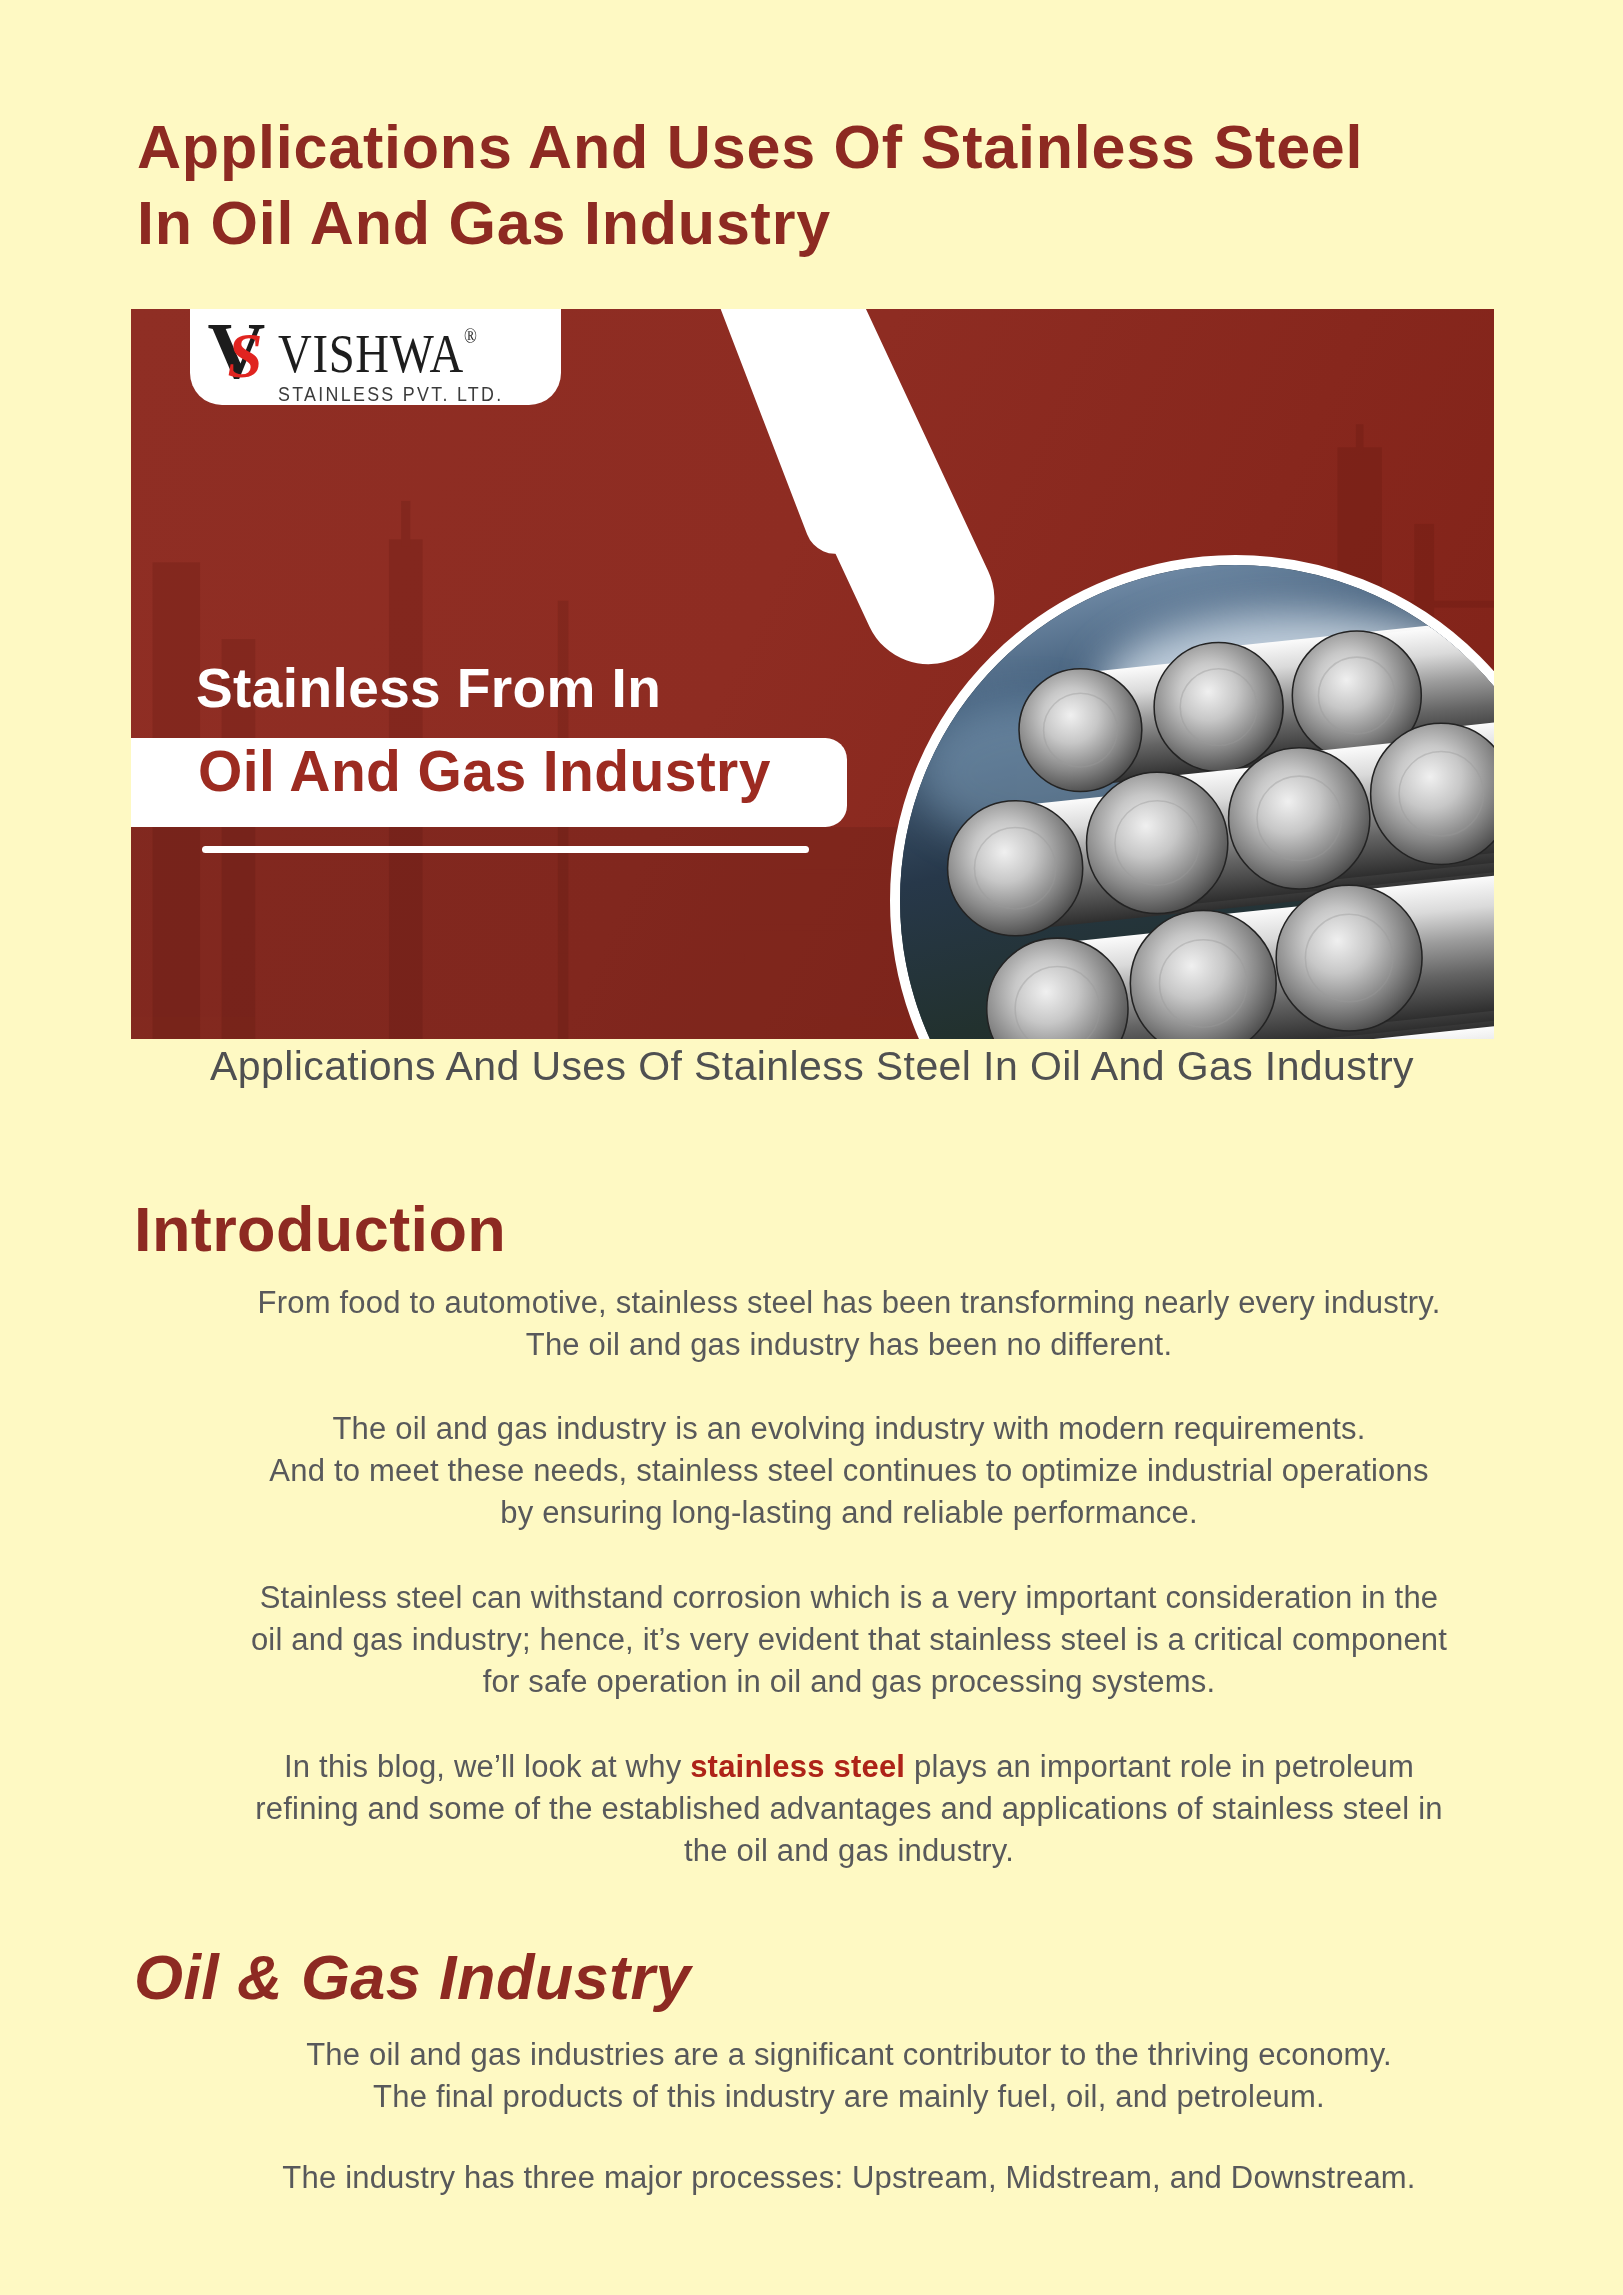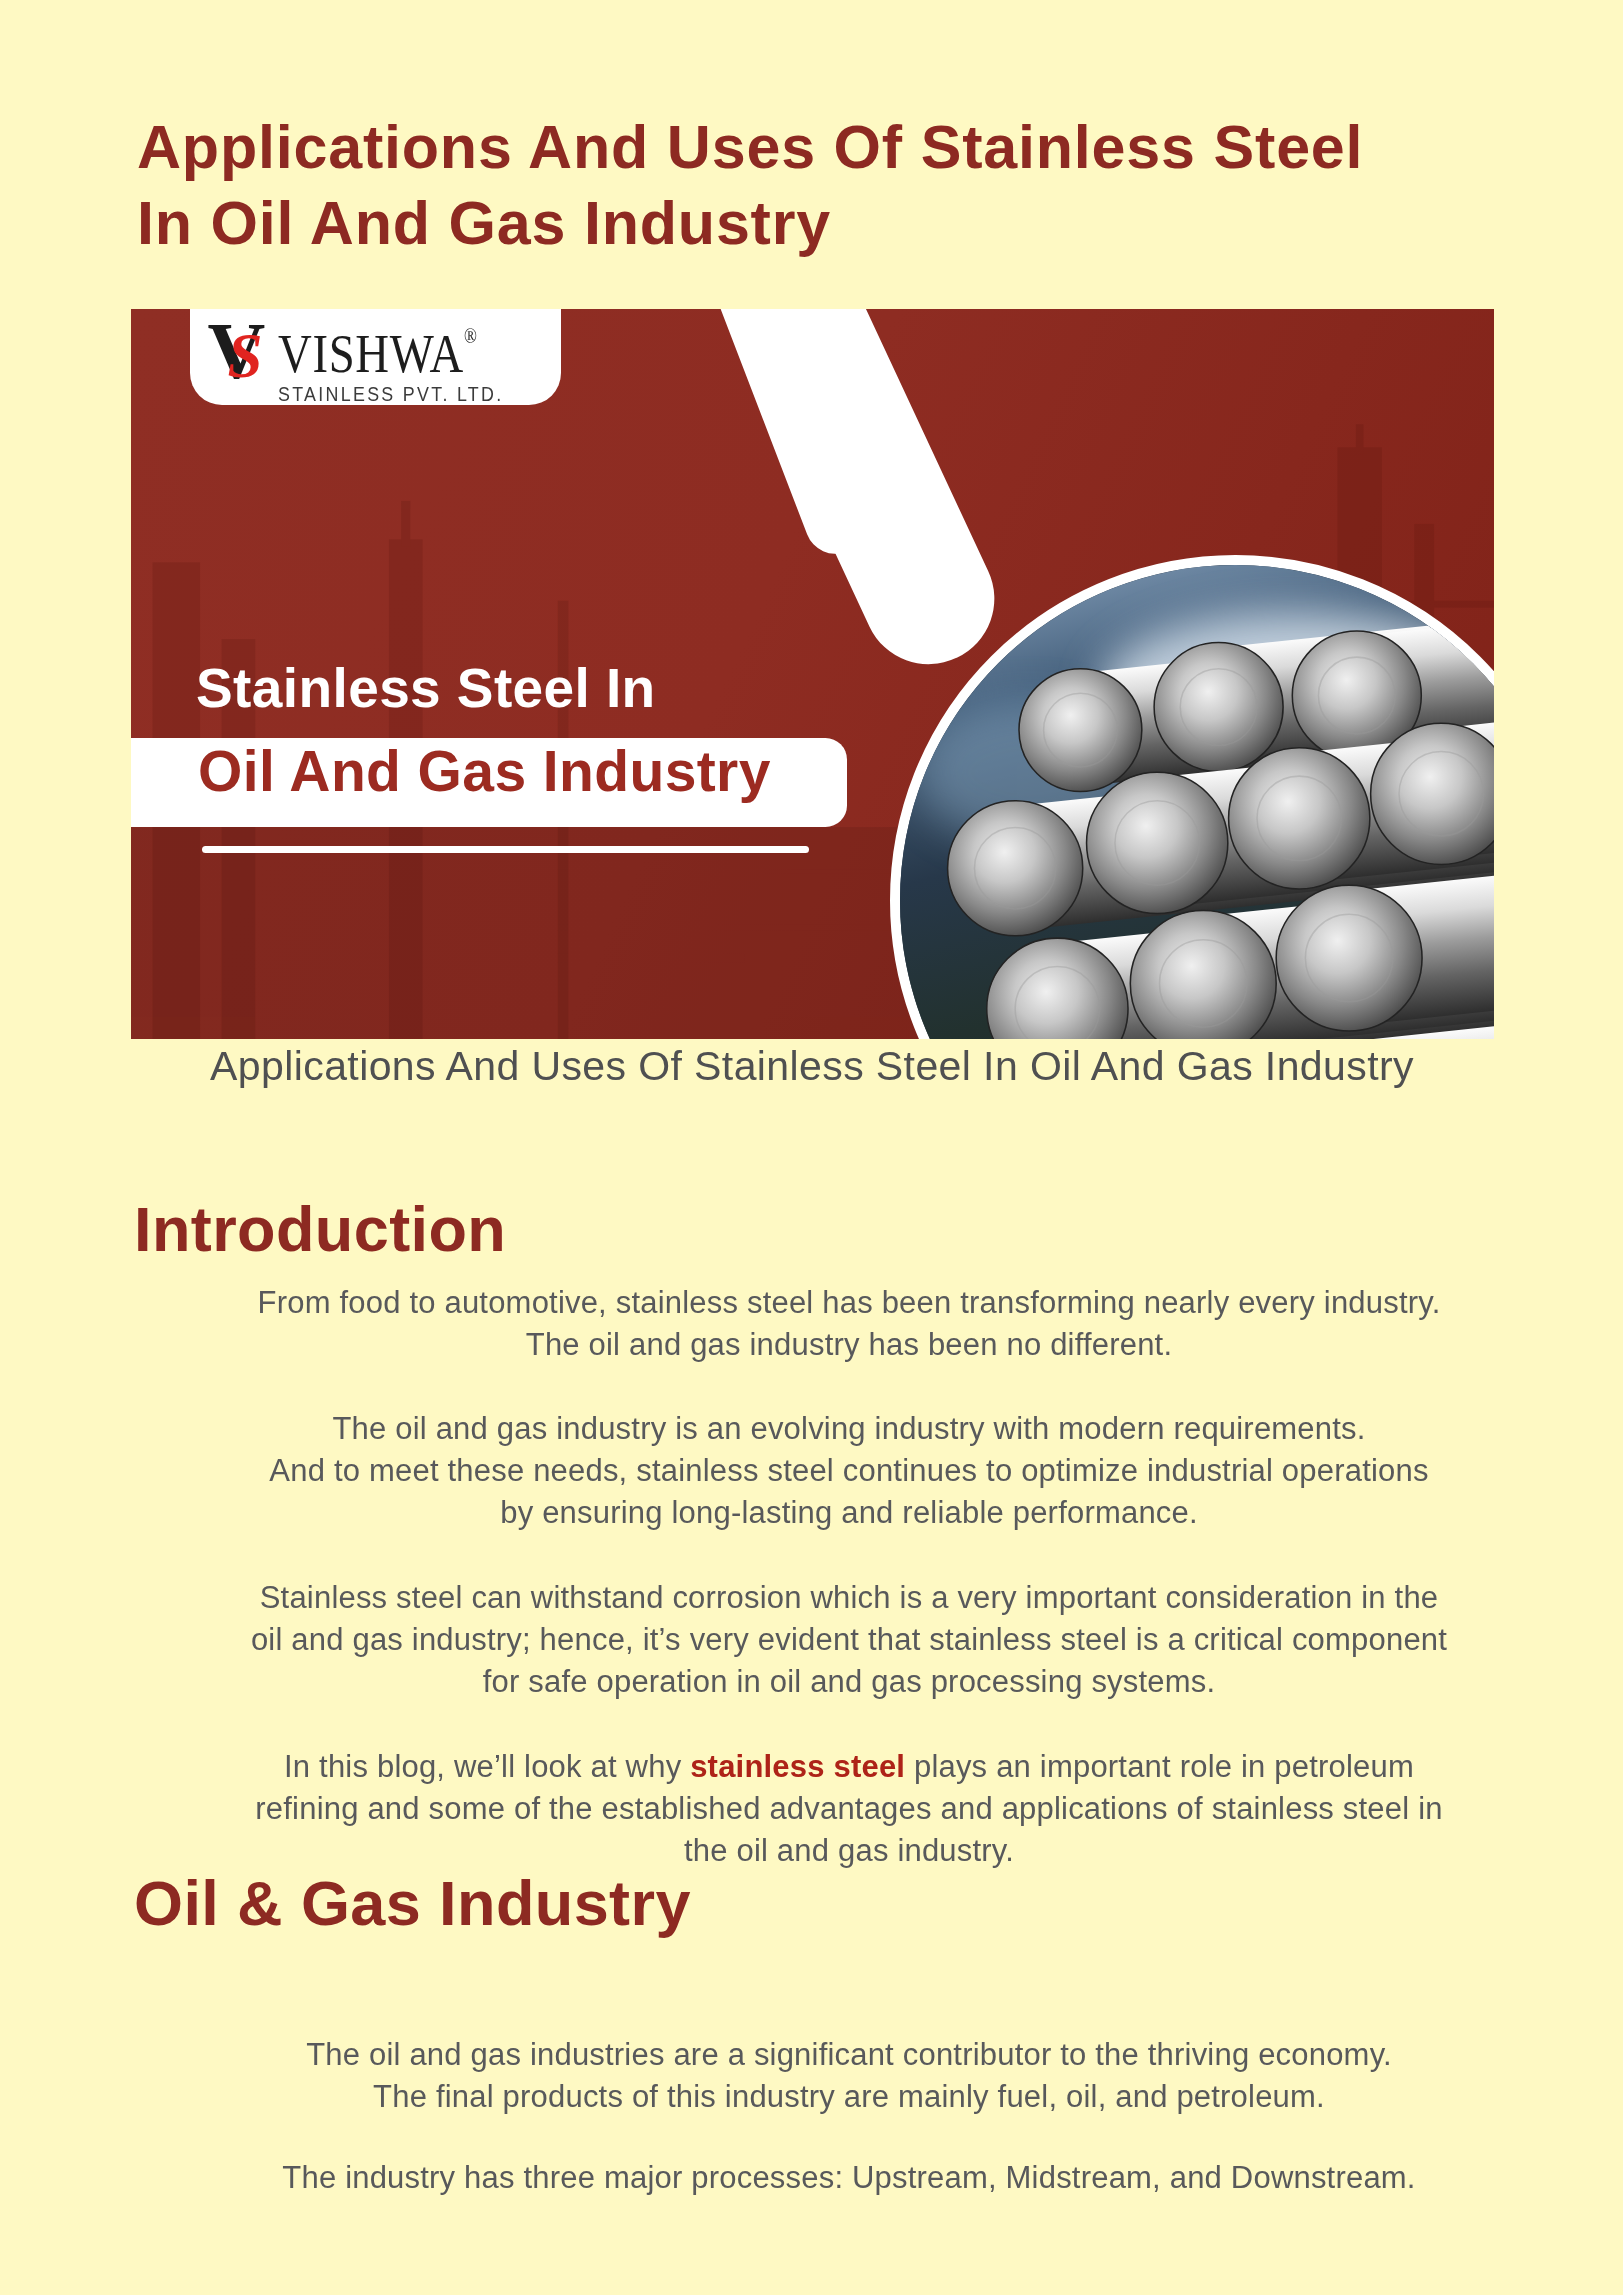--- a/index.html
+++ b/index.html
@@ -53,21 +53,21 @@
     border:10.7px solid #ffffff;border-radius:50%;overflow:hidden;background:#2a3a4a;}
 
   
   .caption{position:absolute;left:0;top:1043px;width:1624px;text-align:center;
     font-size:41px;color:#4f5051;letter-spacing:0.4px;}
 
   
   .section-heading{position:absolute;left:134px;font-size:63px;line-height:71px;
     font-weight:bold;color:#8d2a22;letter-spacing:0.4px;}
   .h-intro{top:1142px;}
-  .h-oilgas{top:1816px;}
+  .h-oilgas{top:1890px;font-style:italic;}
 
   .para{position:absolute;left:135px;width:1428px;font-size:31px;line-height:42px;
     color:#58595b;letter-spacing:0.2px;white-space:pre-line;text-align:center;}
   .p1{top:1251px;}
   .p2{top:1377px;}
   .p3{top:1546px;}
   .p4{top:1715px;}
   .p5{top:2003px;}
   .p6{top:2126px;}
   .inline-link{color:#ae2318;font-weight:bold;text-decoration:none;cursor:pointer;}
@@ -114,21 +114,21 @@
       <div class="monogram">
         <span class="v">V</span>
         <span class="s">S</span>
       </div>
       <div class="brand-wrap">
         <div class="brand-line"><span>VISHWA</span><span class="reg">®</span></div>
         <div class="tagline">STAINLESS PVT. LTD.</div>
       </div>
     </div>
 
-    <div class="banner-line2">Stainless Steel In</div>
+    <div class="banner-line2">Stainless From In</div>
     <div class="white-box">
       <div class="box-text">Oil And Gas Industry</div>
     </div>
     <div class="white-line"></div>
 
     <div class="photo-circle">
       <svg width="671" height="671" viewBox="0 0 874 874">
         <defs>
           <linearGradient id="cbg" x1="0" y1="0" x2="0.25" y2="1">
             <stop offset="0" stop-color="#8fa9c4"></stop>

